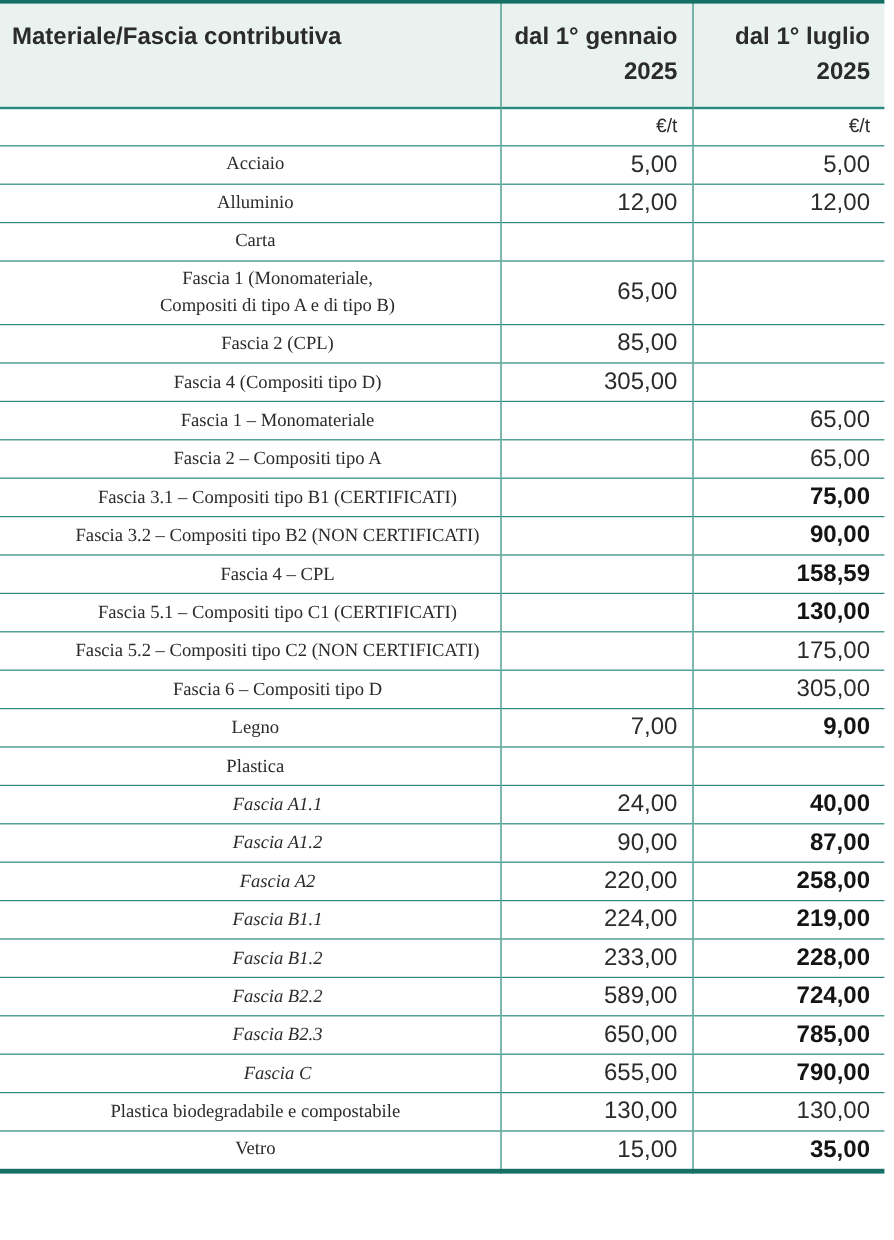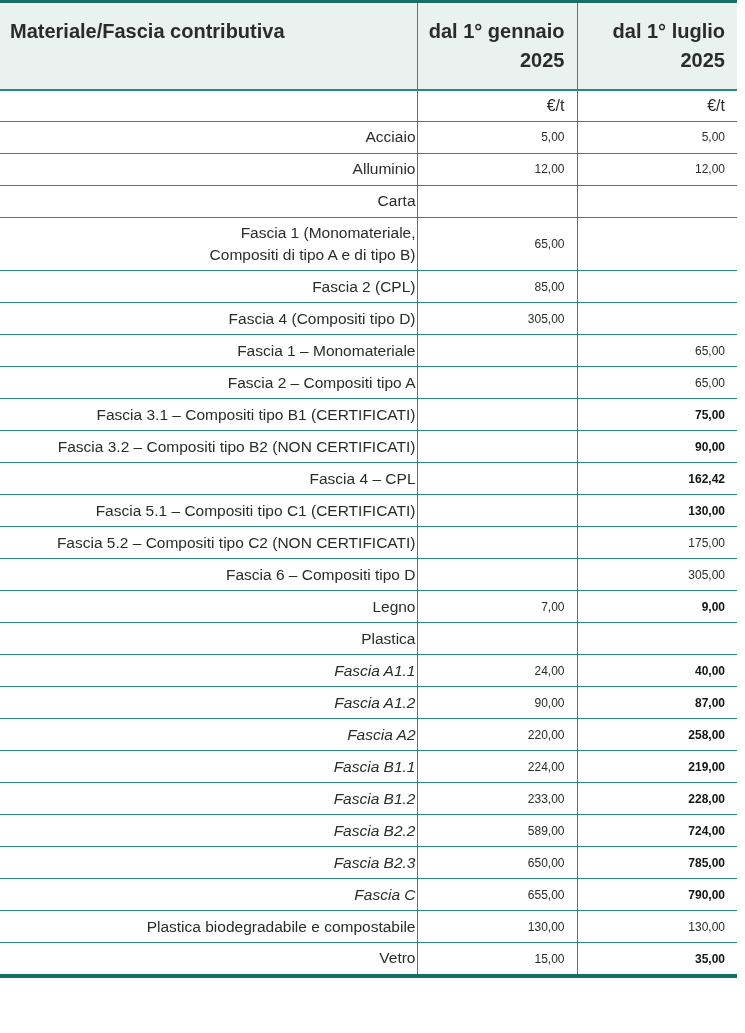--- a/index.html
+++ b/index.html
@@ -63,33 +63,34 @@
 
   
   tbody tr td{
     border-bottom:1px solid var(--thin);
     height:32px;
     font-size:15.5px;
     vertical-align:middle;
   }
   tbody tr:last-child td{border-bottom:none;margin-top:39px;}
   td.cell-label{
-    text-align:right;
+    text-align:center;
     padding-left:10px;
     padding-top:4px;
     padding-bottom:4px;
     line-height:1.45;
     white-space:pre-line;
+    font-family:Liberation Serif, serif;
   }
   td.cell-label.indent{padding-left:47px;}
   td.cell-label.italic{font-style:italic;}
   td.cell-value{
     text-align:right;
     padding-right:12px;
-    font-size:12px;
+    font-size:20px;
     padding-left:12px;
   }
   td.cell-value.bold{
     font-weight:bold;
     color:var(--bold-text);
   }
 </style>
 </head>
 <body>
 
@@ -173,21 +174,21 @@
 
   <tr>
     <td class="col-label cell-label indent">Fascia 3.2 – Compositi tipo B2 (NON CERTIFICATI)</td>
     <td class="col-jan cell-value"></td>
     <td class="col-jul cell-value bold">90,00</td>
   </tr>
 
   <tr>
     <td class="col-label cell-label indent">Fascia 4 – CPL</td>
     <td class="col-jan cell-value"></td>
-    <td class="col-jul cell-value bold">162,42</td>
+    <td class="col-jul cell-value bold">158,59</td>
   </tr>
 
   <tr>
     <td class="col-label cell-label indent">Fascia 5.1 – Compositi tipo C1 (CERTIFICATI)</td>
     <td class="col-jan cell-value"></td>
     <td class="col-jul cell-value bold">130,00</td>
   </tr>
 
   <tr>
     <td class="col-label cell-label indent">Fascia 5.2 – Compositi tipo C2 (NON CERTIFICATI)</td>

